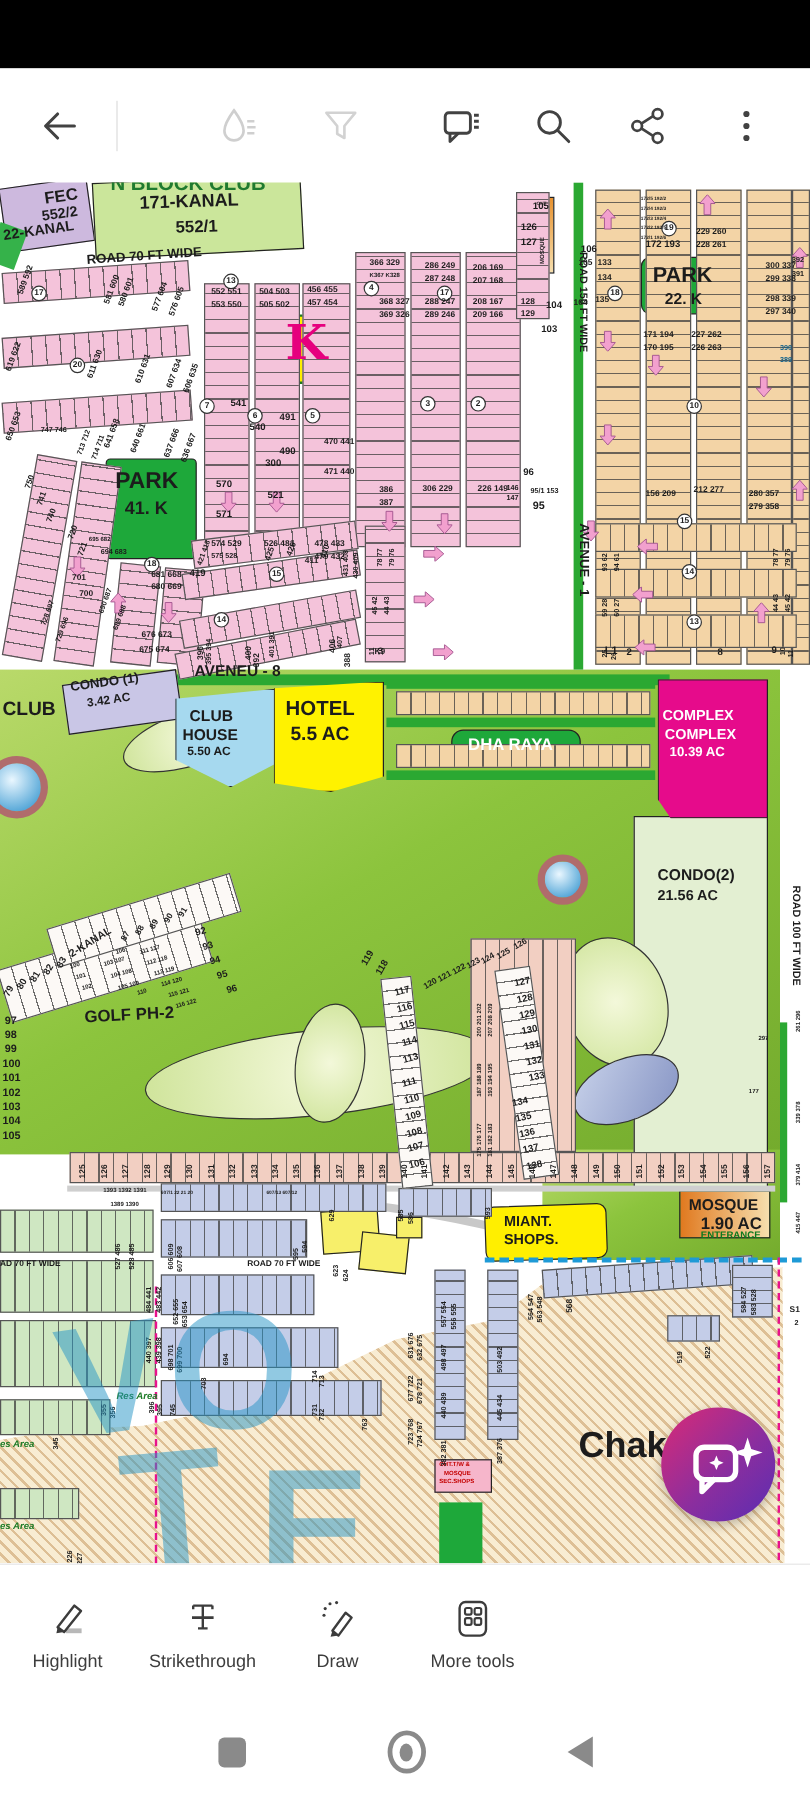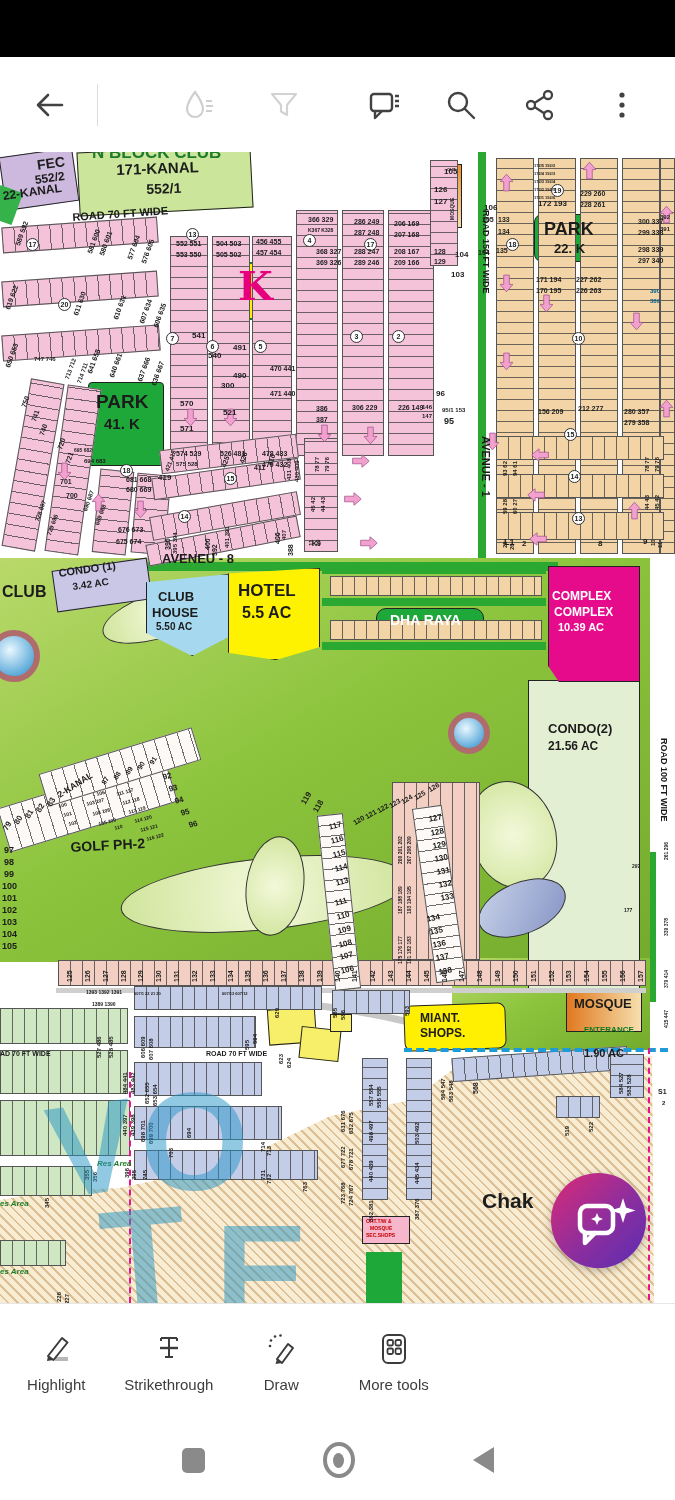--- a/index.html
+++ b/index.html
@@ -285,25 +285,25 @@
     <div class="lbl" style="left: 554px; top: 454px; font-size: 12px; color: rgb(255, 255, 255);">COMPLEX</div>
     <div class="lbl" style="left: 558px; top: 470px; font-size: 11px; color: rgb(255, 255, 255);">10.39 AC</div>
     <div class="lbl" style="left: 70px; top: 688px; font-size: 14px; color: rgb(28, 28, 28); transform: rotate(-3deg);">GOLF PH-2</div>
     <div class="lbl" style="left: 56px; top: 640px; font-size: 9px; color: rgb(28, 28, 28); transform: rotate(-32deg);">2-KANAL</div>
     <div class="lbl" style="left: 548px; top: 570px; font-size: 13px; color: rgb(28, 28, 28);">CONDO(2)</div>
     <div class="lbl" style="left: 548px; top: 588px; font-size: 12px; color: rgb(28, 28, 28);">21.56 AC</div>
     <div class="lbl" style="left: 668px; top: 586px; font-size: 9px; color: rgb(28, 28, 28); transform: rotate(90deg);">ROAD 100 FT WIDE</div>
     <div class="lbl" style="left: 420px; top: 860px; font-size: 12px; color: rgb(28, 28, 28);">MIANT.</div>
     <div class="lbl" style="left: 420px; top: 875px; font-size: 12px; color: rgb(28, 28, 28);">SHOPS.</div>
     <div class="lbl" style="left: 574px; top: 845px; font-size: 13px; color: rgb(28, 28, 28);">MOSQUE</div>
-    <div class="lbl" style="left: 584px; top: 896px; font-size: 11px; color: rgb(28, 28, 28);">1.90 AC</div>
+    <div class="lbl" style="left: 584px; top: 860px; font-size: 14px; color: rgb(28, 28, 28);">1.90 AC</div>
     <div class="lbl" style="left: 584px; top: 874px; font-size: 8px; color: rgb(11, 122, 30);">ENTERANCE</div>
     <div class="lbl" style="left: 0px; top: 898px; font-size: 7px; color: rgb(28, 28, 28);">AD 70 FT WIDE</div>
     <div class="lbl" style="left: 206px; top: 898px; font-size: 7px; color: rgb(28, 28, 28);">ROAD 70 FT WIDE</div>
-    <div class="lbl" style="left: 482px; top: 1038px; font-size: 21px; color: rgb(28, 28, 28);">Chak</div>
+    <div class="lbl" style="left: 482px; top: 1038px; font-size: 30px; color: rgb(28, 28, 28);">Chak</div>
     <div class="lbl" style="left: 97px; top: 1008px; font-size: 8px; color: rgb(30, 124, 40); font-style: italic;">Res Area</div>
     <div class="lbl" style="left: 0px; top: 1048px; font-size: 8px; color: rgb(30, 124, 40); font-style: italic;">es Area</div>
     <div class="lbl" style="left: 0px; top: 1116px; font-size: 8px; color: rgb(30, 124, 40); font-style: italic;">es Area</div>
     <div class="lbl" style="left: 366px; top: 1067px; font-size: 5px; color: rgb(196, 0, 0);">OHT.T/W &amp;</div>
     <div class="lbl" style="left: 370px; top: 1074px; font-size: 5px; color: rgb(196, 0, 0);">MOSQUE</div>
     <div class="lbl" style="left: 366px; top: 1081px; font-size: 5px; color: rgb(196, 0, 0);">SEC.SHOPS</div>
     <div class="lbl" style="left: 450px; top: 68px; font-size: 5px; color: rgb(28, 28, 28); transform: rotate(-90deg);">MOSQUE</div>
     <div class="lbl" style="left: 447px; top: 16px; font-size: 4px; color: rgb(28, 28, 28);">OHT</div>
     <div class="lbl" style="left: 14px; top: 92px; font-size: 7px; color: rgb(28, 28, 28); transform: rotate(-70deg);">589 592</div>
     <div class="lbl" style="left: 86px; top: 100px; font-size: 7px; color: rgb(28, 28, 28); transform: rotate(-70deg);">581 600</div>

